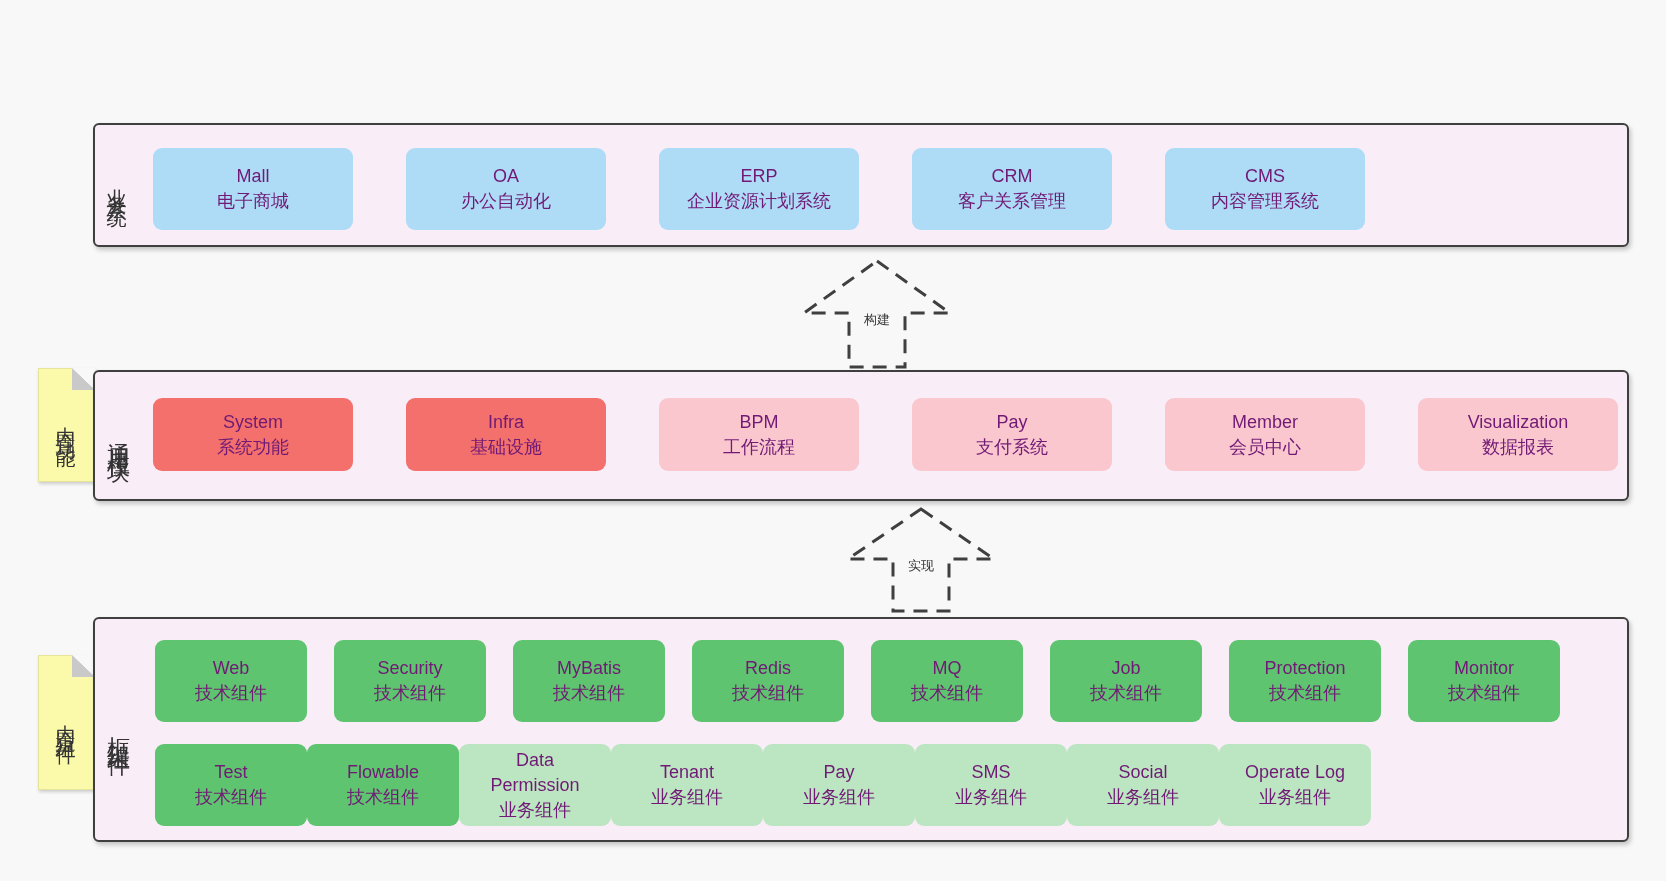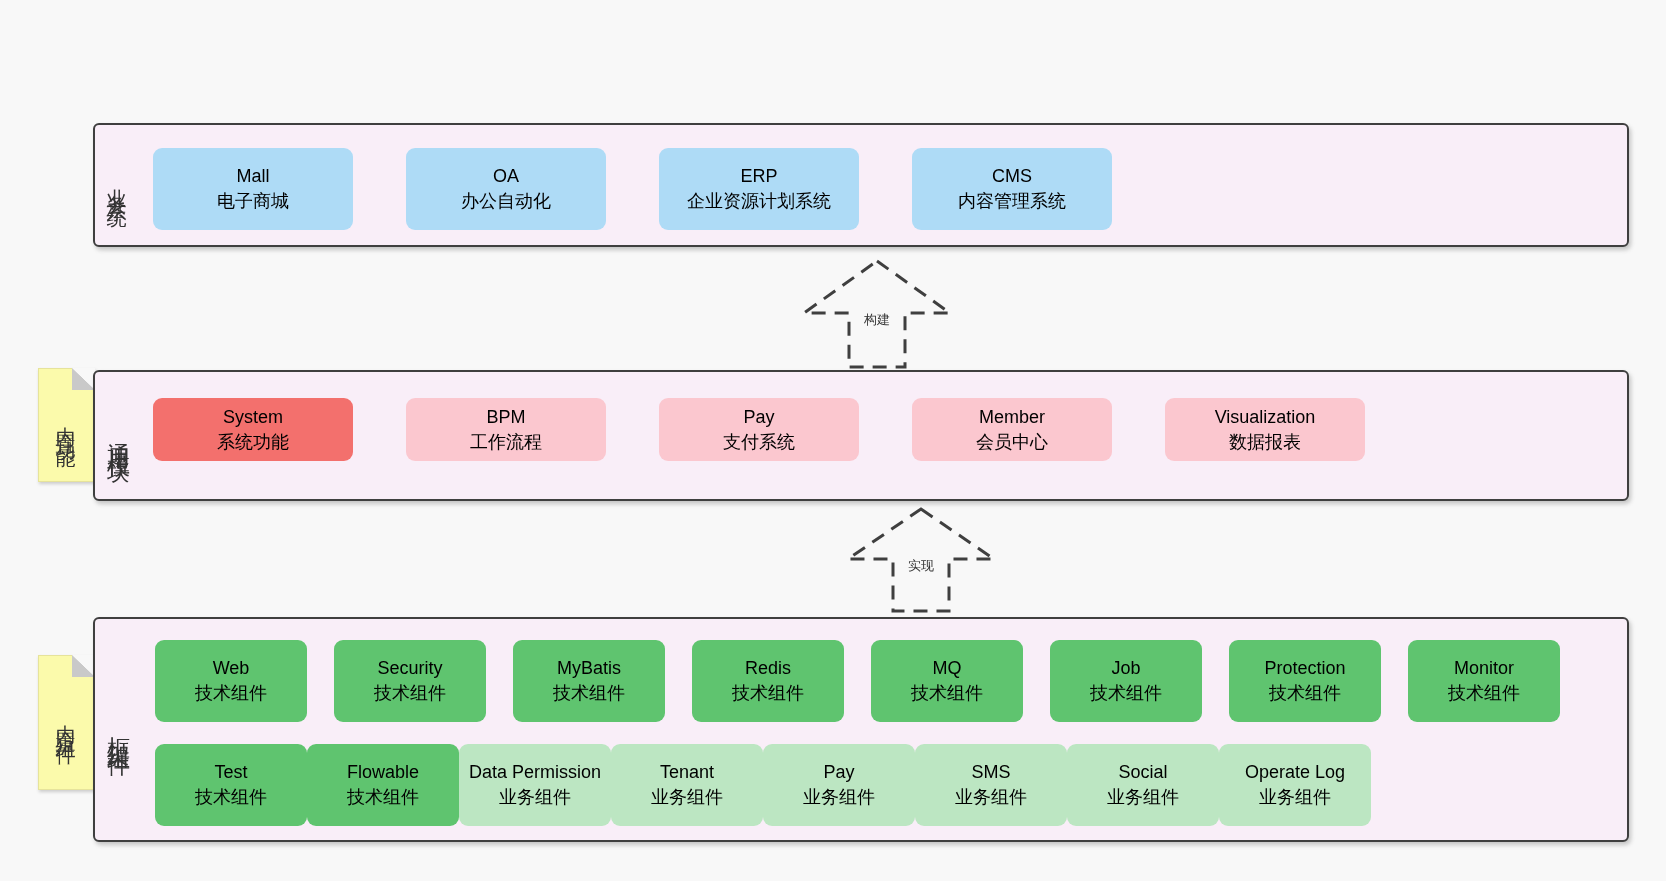--- a/index.html
+++ b/index.html
@@ -49,25 +49,25 @@
 
   .box {
     display:flex;
     flex-direction:column;
     align-items:center;
     justify-content:center;
     text-align:center;
     border-radius:9px;
     font-size:18px;
     line-height:25px;
-    color:#000000;
+    color:#701a75;
   }
   .layer1 .box, .layer2 .box { width:200px; height:82px; }
-  .layer2 .box { height:63px; }
-  .layer3 .box { width:152px; height:82px; padding:0 4px; }
+  .layer2 .box { height:73px; }
+  .layer3 .box { width:152px; height:82px; padding:0 16px; }
 
   .box.blue   { background:#aedbf6; }
   .box.red    { background:#f3706d; }
   .box.pink   { background:#fbc7cf; }
   .box.green  { background:#5fc46f; }
   .box.lgreen { background:#bce6c2; }
 
   
   .note {
     position:absolute;
@@ -142,40 +142,48 @@
     </div>
     <div class="box blue">
       <div>OA</div>
       <div>办公自动化</div>
     </div>
     <div class="box blue">
       <div>ERP</div>
       <div>企业资源计划系统</div>
     </div>
     <div class="box blue">
+      <div>CRM</div>
+      <div>客户关系管理</div>
+    </div>
+    <div class="box blue">
       <div>CMS</div>
       <div>内容管理系统</div>
     </div>
   </div>
 </div>
 
 <div class="arrow arrow1">
   <svg width="150" height="112" viewBox="0 0 150 112">
     <polygon points="75,3 148,55 103,55 103,109 47,109 47,55 2,55"></polygon>
   </svg>
   <div class="arrow-label">构建</div>
 </div>
 
 <div class="layer layer2">
   <div class="layer-label">通用模块</div>
   <div class="boxes">
     <div class="box red">
       <div>System</div>
       <div>系统功能</div>
     </div>
+    <div class="box red">
+      <div>Infra</div>
+      <div>基础设施</div>
+    </div>
     <div class="box pink">
       <div>BPM</div>
       <div>工作流程</div>
     </div>
     <div class="box pink">
       <div>Pay</div>
       <div>支付系统</div>
     </div>
     <div class="box pink">
       <div>Member</div>

